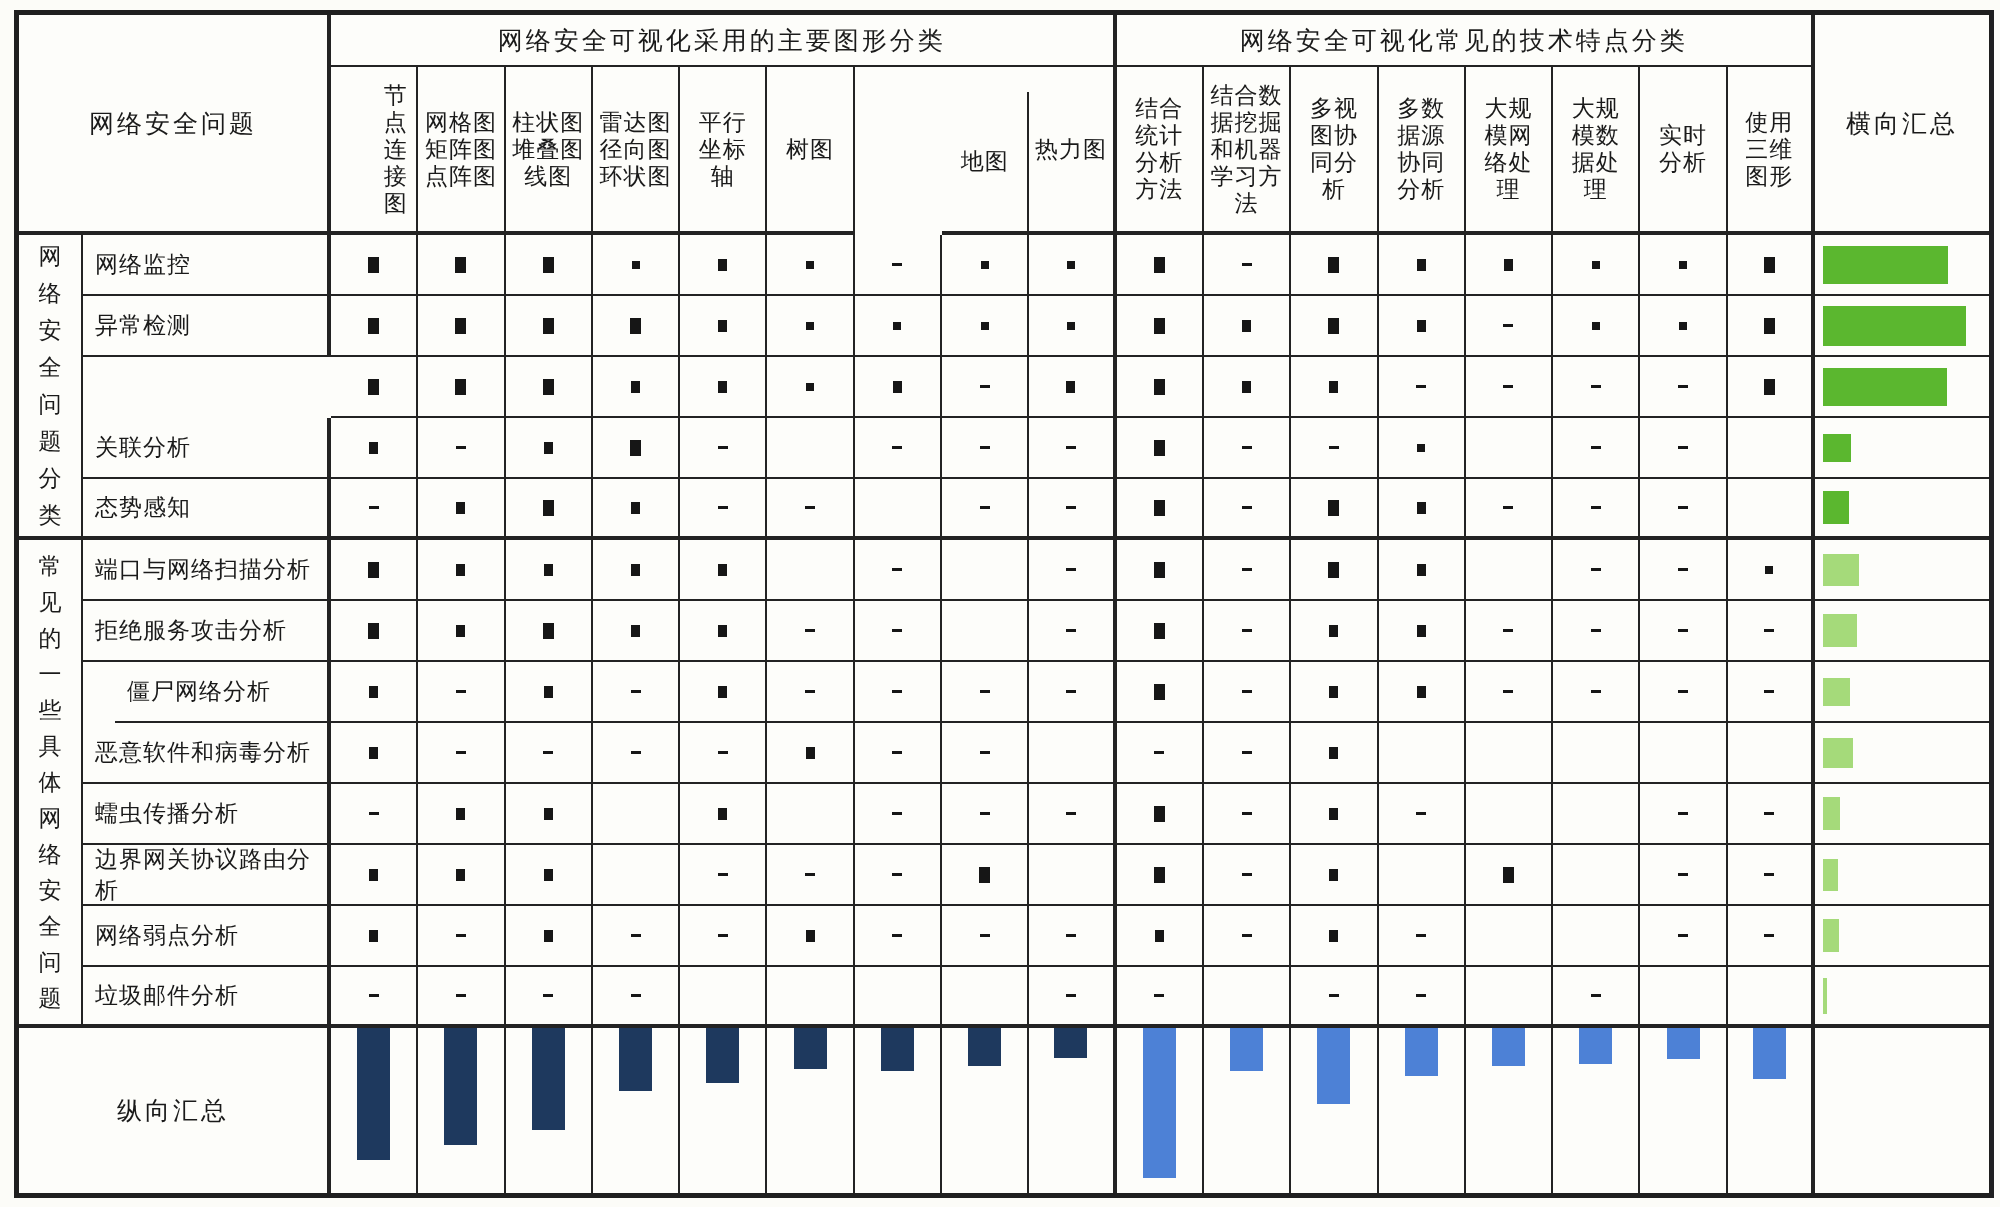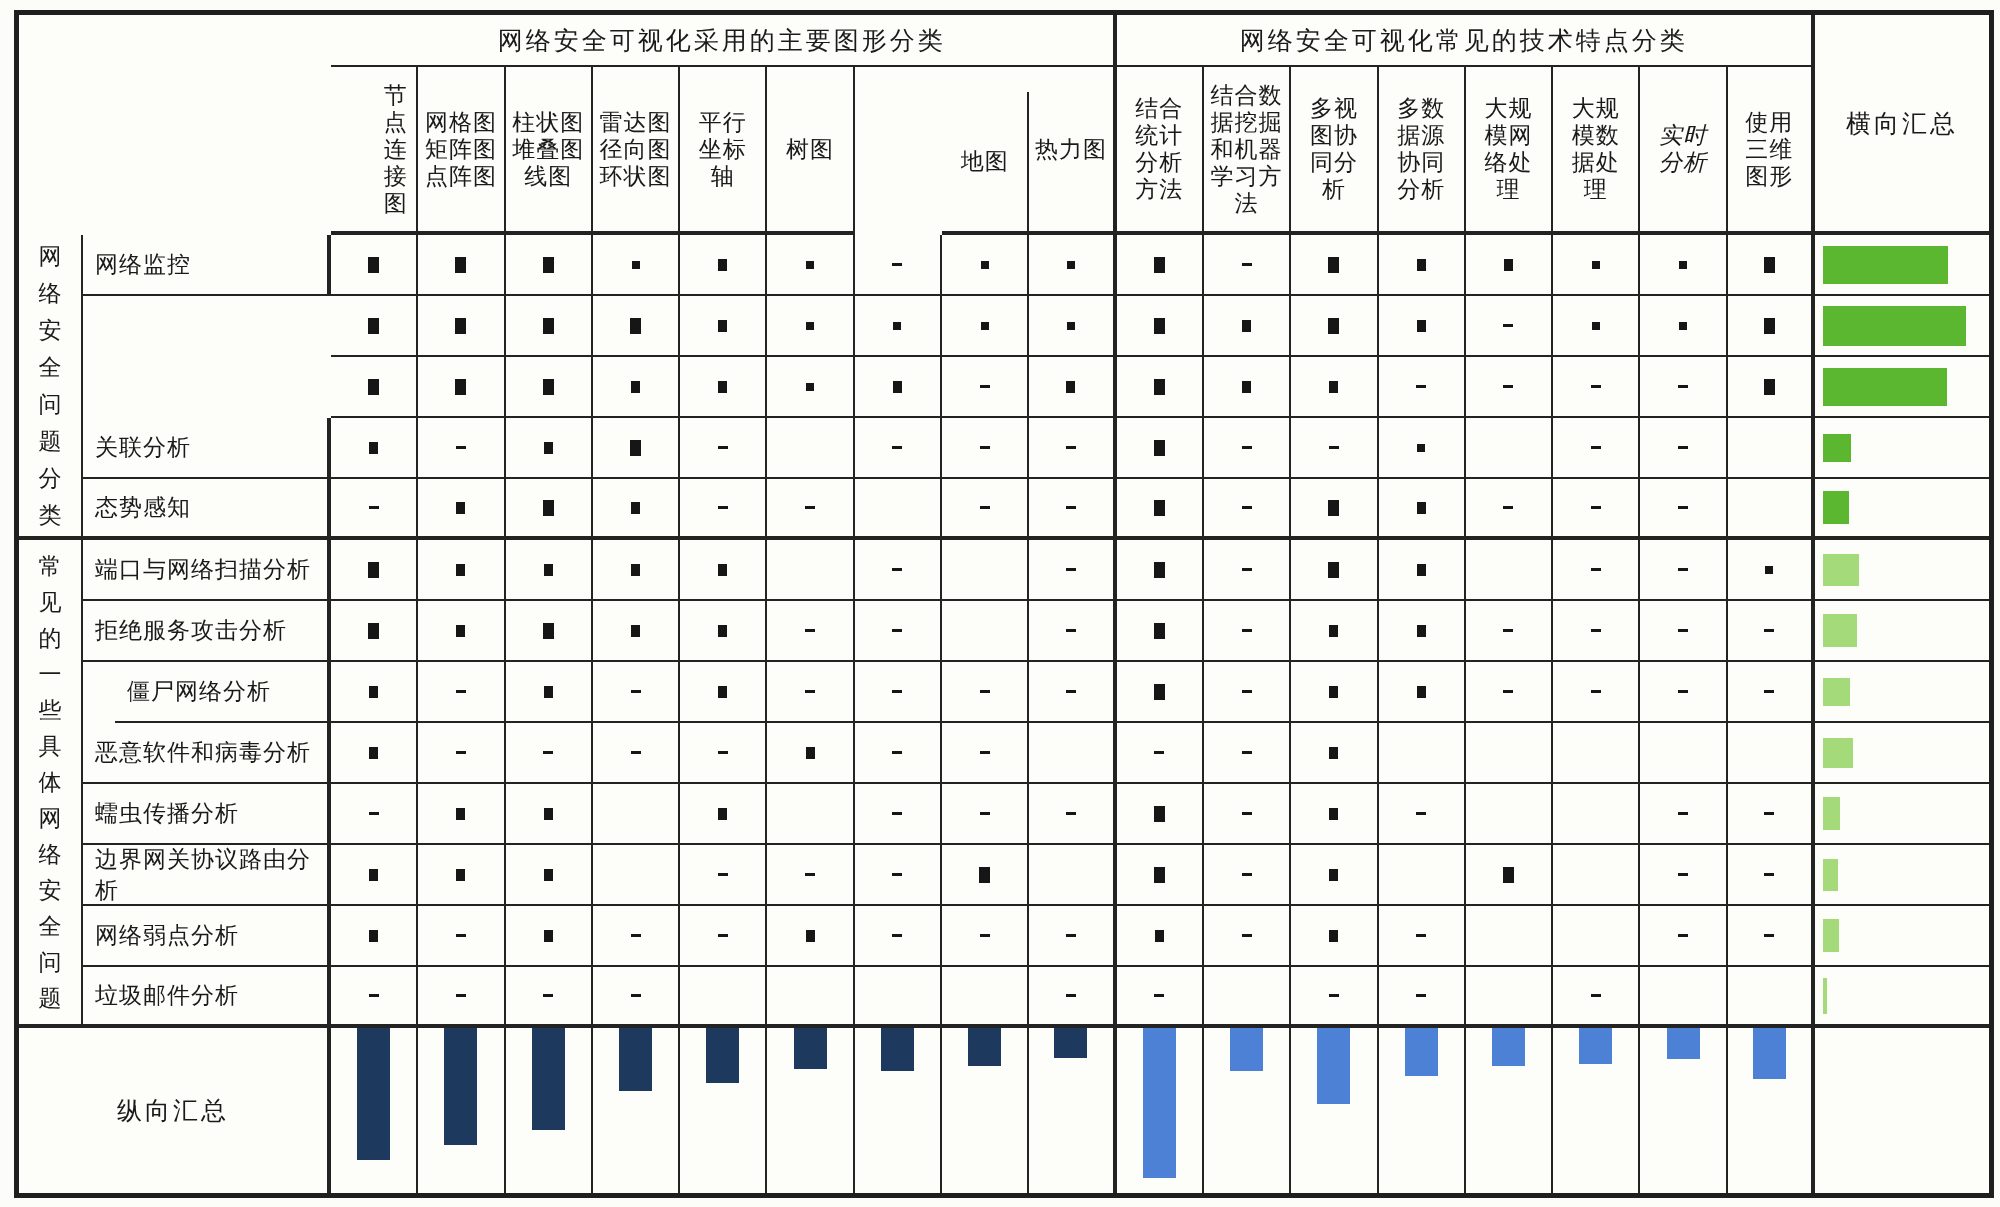--- a/index.html
+++ b/index.html
@@ -39,20 +39,21 @@
   .hbar.dark{background:#5bb72f;}
   .hbar.light{background:#a5da7a;}
   .vbarcell{align-items:flex-start;}
   .vbar{flex:none;width:33px;}
 </style>
 </head>
 <body>
 
 <div id="stage">
   <div id="grid">
+    <div class="cell title c-problem thick-r thick-b">网络安全问题</div>
     <div class="cell title c-gtitle thick-r">网络安全可视化采用的主要图形分类</div>
     <div class="cell title c-ttitle thick-r">网络安全可视化常见的技术特点分类</div>
     <div class="cell title c-hsum last-c thick-b">横向汇总</div>
     <div class="cell c-vsum last-r thick-r">纵向汇总</div>
   <div class="cell colhead thick-b" style="grid-area: 2 / 3; padding-left: 44px;">节点
 连接
 图</div>
       <div class="cell colhead thick-b" style="grid-area: 2 / 4;">网格图
 矩阵图
 点阵图</div>
@@ -86,21 +87,21 @@
 协同
 分析</div>
       <div class="cell colhead thick-b" style="grid-area: 2 / 16;">大规
 模网
 络处
 理</div>
       <div class="cell colhead thick-b" style="grid-area: 2 / 17;">大规
 模数
 据处
 理</div>
-      <div class="cell colhead thick-b" style="grid-area: 2 / 18; font-style: italic;">实时
+      <div class="cell colhead thick-b" style="grid-area: 2 / 18;">实时
 分析</div>
       <div class="cell colhead thick-b thick-r" style="grid-area: 2 / 19;">使用
 三维
 图形</div>
       <div class="cell vlabel g1 thick-b" style="grid-area: 3 / 1 / 8;">网
 络
 安
 全
 问
 题
@@ -167,20 +168,21 @@
       </div>
       <div class="cell " style="grid-area: 3 / 18;">
         <span class="mark S"></span>
       </div>
       <div class="cell thick-r" style="grid-area: 3 / 19;">
         <span class="mark L"></span>
       </div>
       <div class="cell hbarcell last-c" style="grid-area: 3 / 20;">
         <div class="hbar dark" style="width: 125px; height: 38px;"></div>
       </div>
+      <div class="cell rowlabel thick-r" style="grid-area: 4 / 2;">异常检测</div>
       <div class="cell " style="grid-area: 4 / 3;">
         <span class="mark L"></span>
       </div>
       <div class="cell " style="grid-area: 4 / 4;">
         <span class="mark L"></span>
       </div>
       <div class="cell " style="grid-area: 4 / 5;">
         <span class="mark L"></span>
       </div>
       <div class="cell " style="grid-area: 4 / 6;">

